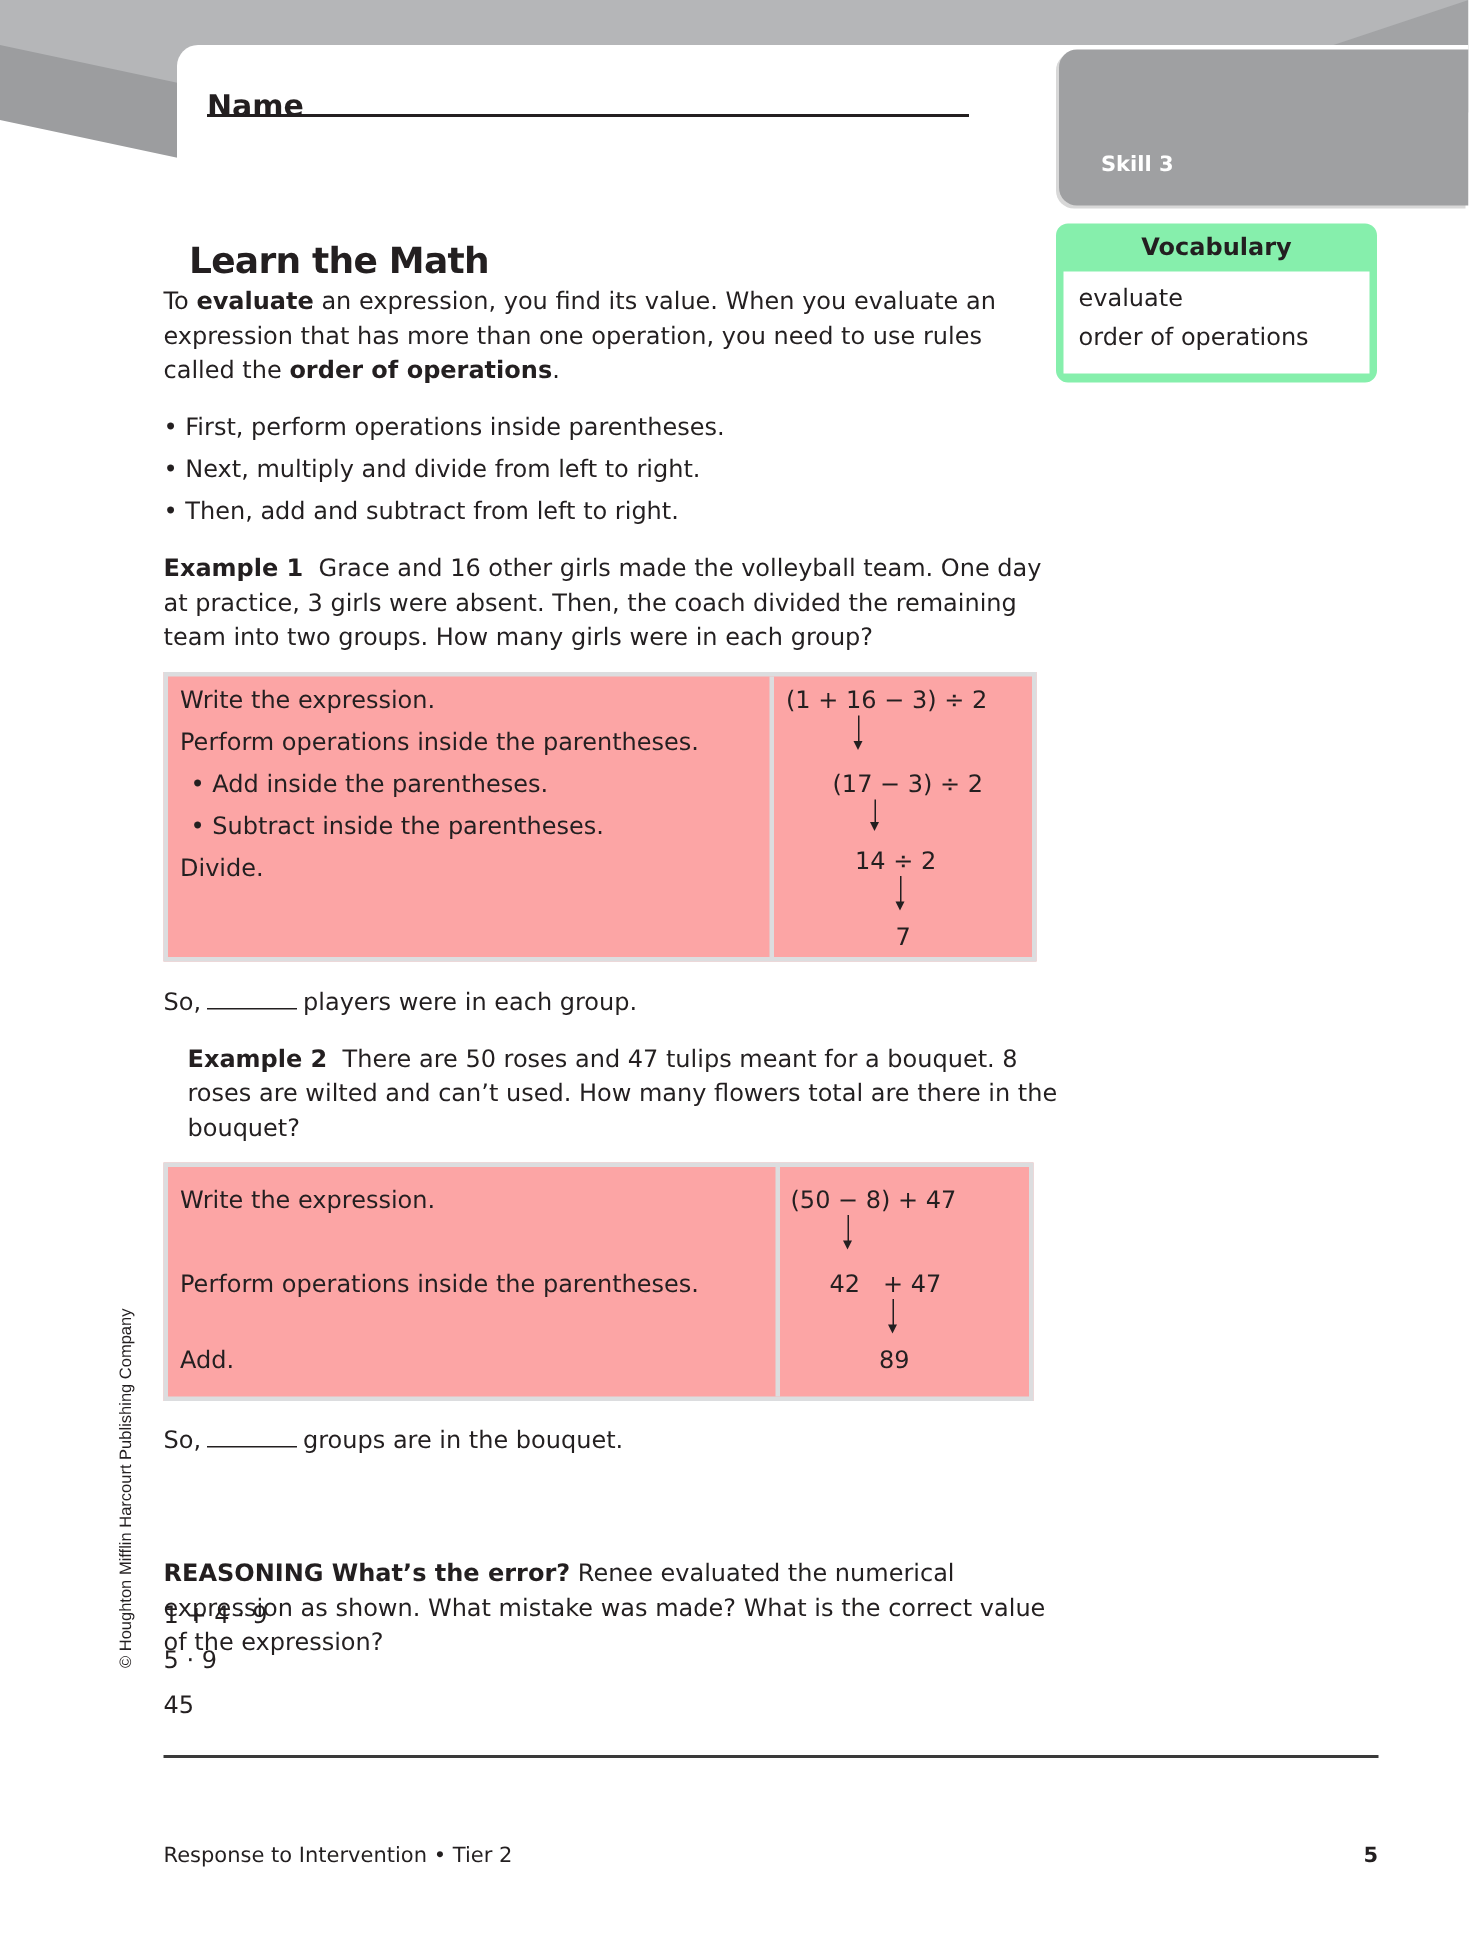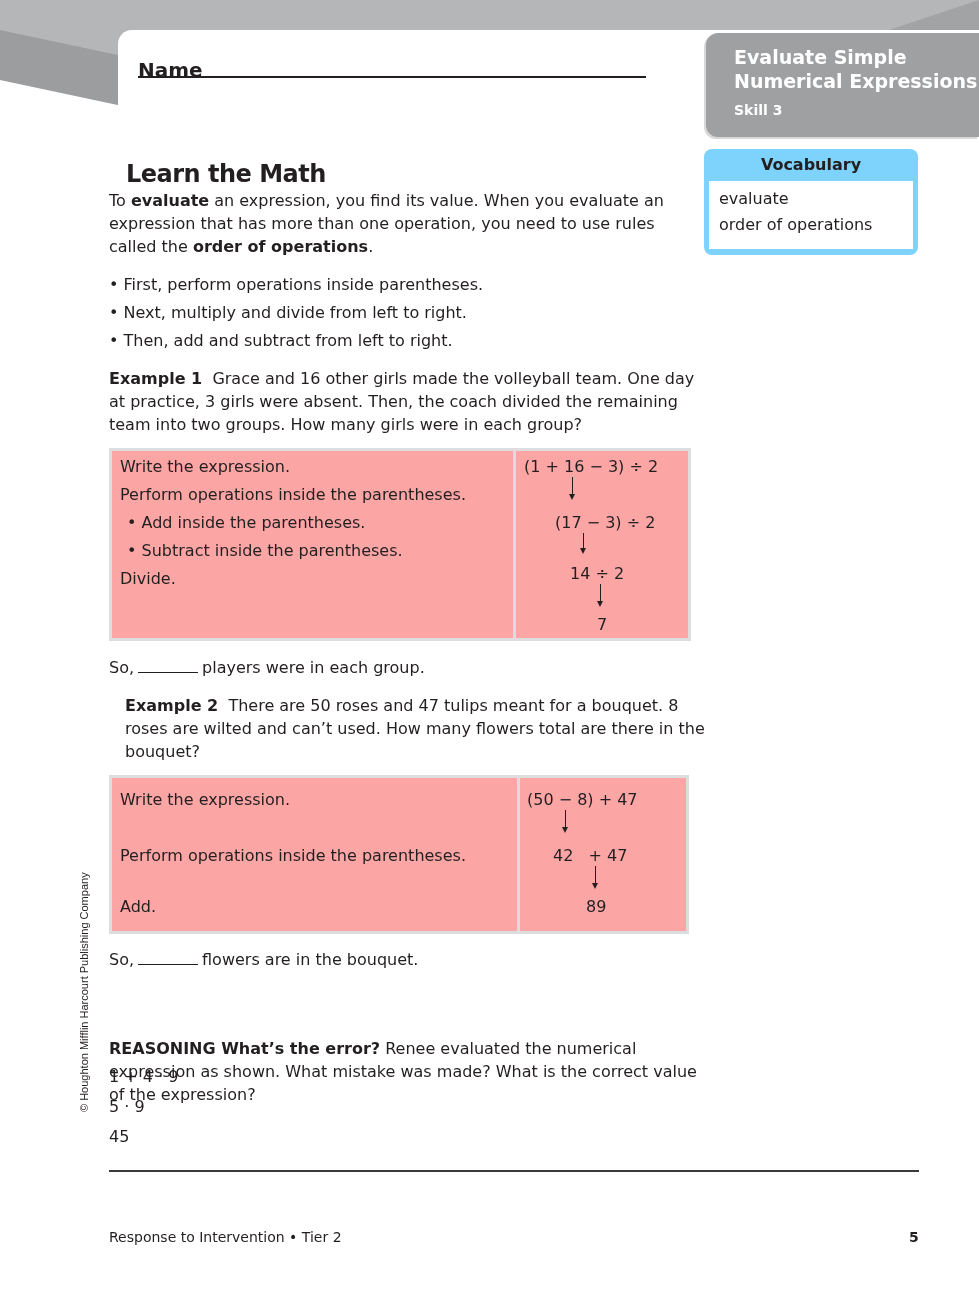--- a/index.html
+++ b/index.html
@@ -10,21 +10,21 @@
                  transform:skewY(12deg); transform-origin:left top; }
   .banner .sw2 { position:absolute; right:0; top:0; width:120px; height:40px; background:#a2a3a5;
                  clip-path:polygon(100% 0, 100% 100%, 0 100%); }
   .sheet { position:absolute; left:118px; top:30px; width:861px; height:1259px; background:#fff; border-top-left-radius:14px; }
   .name-label { position:absolute; left:138px; top:58px; font-size:20px; font-weight:bold; }
   .name-line { position:absolute; left:138px; top:76px; width:508px; height:2px; background:#231f20; }
   .title-box { position:absolute; left:706px; top:33px; width:273px; height:104px; background:#9fa0a2;
                border-top-left-radius:12px; border-bottom-left-radius:12px; box-shadow:-2px 2px 0 #d8d8d8; }
   .title-box .t { position:absolute; left:28px; top:12px; font-size:19px; font-weight:bold; color:#fff; line-height:24px; }
   .title-box .s { position:absolute; left:28px; top:69px; font-size:14px; font-weight:bold; color:#fff; }
-  .vocab { position:absolute; left:704px; top:149px; width:214px; height:106px; background:#7dd3fc; border-radius:8px; }
+  .vocab { position:absolute; left:704px; top:149px; width:214px; height:106px; background:#86efac; border-radius:8px; }
   .vocab .h { position:absolute; left:0; top:6px; width:214px; text-align:center; font-weight:bold; font-size:16px; }
   .vocab .b { position:absolute; left:5px; top:32px; width:204px; height:68px; background:#fff; }
   .vocab .b div { font-size:16px; padding-left:10px; line-height:26px; }
   .vocab .b div:first-child { margin-top:5px; }
   h1 { position:absolute; left:109px; top:143px; margin:17px; font-size:24px; font-weight:bold; letter-spacing:-0.5px; }
   .p { position:absolute; left:109px; font-size:16px; line-height:23px; width:590px; }
   .tbl { position:absolute; left:109px; border:3px solid #dcdddf; background:#fca5a5; }
   .tbl .col1 { position:absolute; left:0; top:0; bottom:0; border-right:3px solid #dcdddf; }
   .tbl .ln { position:absolute; font-size:16px; white-space:nowrap; }
   .arrow { position:absolute; width:1px; background:#231f20; }
@@ -42,24 +42,20 @@
 <div class="banner">
   <div class="sw1"></div>
   <div class="sw2"></div>
 </div>
 <div class="sheet"></div>
 
 <div class="name-label">Name</div>
 <div class="name-line"></div>
 
 <div class="title-box">
-  <div class="t">
-    <div>Evaluate Simple</div>
-    <div>Numerical Expressions</div>
-  </div>
   <div class="s">Skill 3</div>
 </div>
 
 <div class="vocab">
   <div class="h">Vocabulary</div>
   <div class="b">
     <div>evaluate</div>
     <div>order of operations</div>
   </div>
 </div>
@@ -108,21 +104,21 @@
   <div class="ln" style="left:8px; top:68px;">Perform operations inside the parentheses.</div>
   <div class="ln" style="left:8px; top:119px;">Add.</div>
   <div class="ln" style="left:415px; top:12px;">(50 − 8) + 47</div>
   <div class="arrow" style="left:453px; top:32px; height:18px;"></div>
   <div class="ln" style="left:441px; top:68px; white-space:pre;">42   + 47</div>
   <div class="arrow" style="left:483px; top:88px; height:18px;"></div>
   <div class="ln" style="left:474px; top:119px;">89</div>
 </div>
 
 <div class="p" style="top:948px;">
-  <span>So,</span><span class="blank"></span><span>flowers are in the bouquet.</span>
+  <span>So,</span><span class="blank"></span><span>groups are in the bouquet.</span>
 </div>
 
 <div class="p" style="top:1037px; width:600px;">
   <b>REASONING  What’s the error?</b><span> Renee evaluated the numerical expression as shown. What mistake was made? What is the correct value of the expression?</span>
 </div>
 
 <div class="p" style="top:1065px;">1 + 4 · 9</div>
 <div class="p" style="top:1095px;">5 · 9</div>
 <div class="p" style="top:1125px;">45</div>
 

